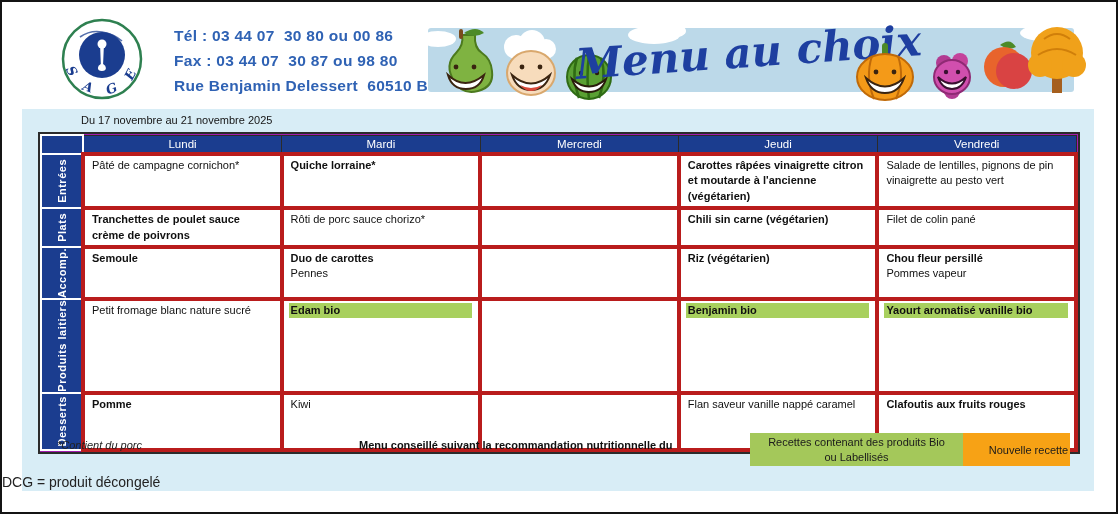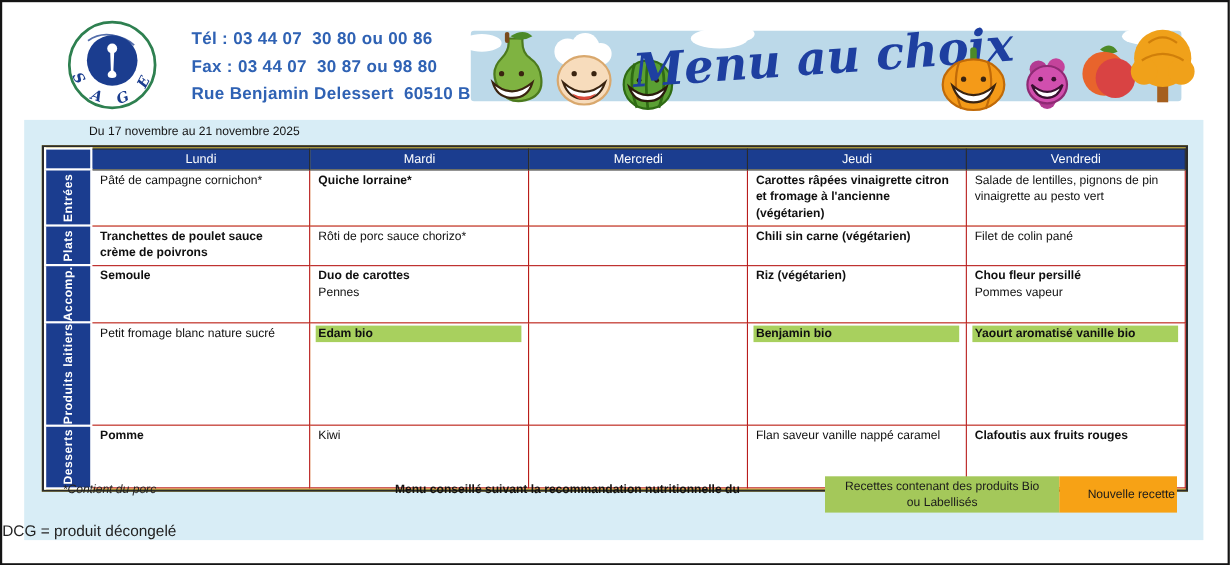--- a/index.html
+++ b/index.html
@@ -21,37 +21,37 @@
   .contact{
     position:absolute;left:172px;top:22px;color:var(--contact);
     font-size:15.5px;font-weight:600;line-height:1.6;letter-spacing:.3px;
   }
   .contact div{white-space:pre;}
   .banner{position:absolute;left:402px;top:13px;width:692px;height:90px;}
   
   .panel{position:absolute;left:20px;top:107px;width:1072px;height:382px;background:var(--panel);}
   .week-range{position:absolute;left:57px;top:112px;font-size:11px;color:#151515;padding-left:22px;}
   
-  .table-wrap{position:absolute;left:36px;top:130px;width:1042px;border:2px solid #2b2b2b;background:#fde047;}
+  .table-wrap{position:absolute;left:36px;top:130px;width:1042px;border:2px solid #2b2b2b;background:#a21caf;}
   table{width:100%;border-collapse:collapse;table-layout:fixed;}
   col.cat-col{width:42px;}
   thead tr{height:19px;}
   th{font-weight:normal;}
   th.day{
     background:var(--navy);color:#fff;font-size:11.5px;
     border:1px solid #2b2b2b;padding:1px 0;
   }
   th.corner{background:var(--navy);border:2px solid #fff;}
   th.cat{background:var(--navy);border:2px solid #fff;vertical-align:middle;}
   th.cat span{
     display:block;margin:0 auto;color:#fff;font-weight:bold;font-size:11px;
     writing-mode:vertical-rl;transform:rotate(180deg);letter-spacing:.5px;white-space:nowrap;
   }
   td{
-    background:#fff;border:1px solid #b91c1c;vertical-align:top;
+    background:#fff;border:4px solid #b91c1c;vertical-align:top;
     padding:2px 7px;font-size:11px;color:#101010;line-height:1.4;
   }
   tr.r0{height:48px;} tr.r1{height:36px;} tr.r2{height:51px;} tr.r3{height:87px;} tr.r4{height:57px;}
   .line{display:block;}
   .line.bold{font-weight:bold;}
   .line.hl{background:var(--hl);margin:0 -1px 1px -2px;padding:0 2px;}
   
   .pork-note{position:absolute;left:55px;top:437px;font-size:11px;font-style:italic;color:#222;}
   .reco-note{position:absolute;left:357px;top:437px;font-size:11px;font-weight:bold;color:#111;}
   .legend-bio{
@@ -192,21 +192,21 @@
               <span>Entrées</span>
             </th>
             <td>
               <div class="line">Pâté de campagne cornichon*</div>
             </td>
             <td>
               <div class="line bold">Quiche lorraine*</div>
             </td>
             <td></td>
             <td>
-              <div class="line bold">Carottes râpées vinaigrette citron et fromage à l'ancienne (végétarien)</div>
+              <div class="line bold">Carottes râpées vinaigrette citron et moutarde à l'ancienne (végétarien)</div>
             </td>
             <td>
               <div class="line">Salade de lentilles, pignons de pin vinaigrette au pesto vert</div>
             </td>
           </tr>
           <tr class="r1">
             <th class="cat">
               <span>Plats</span>
             </th>
             <td>

